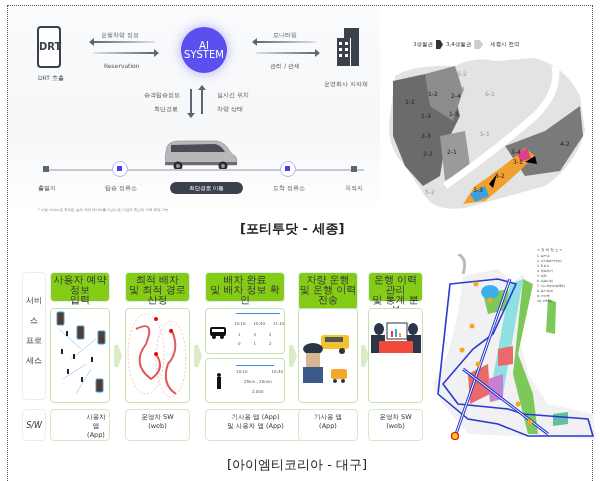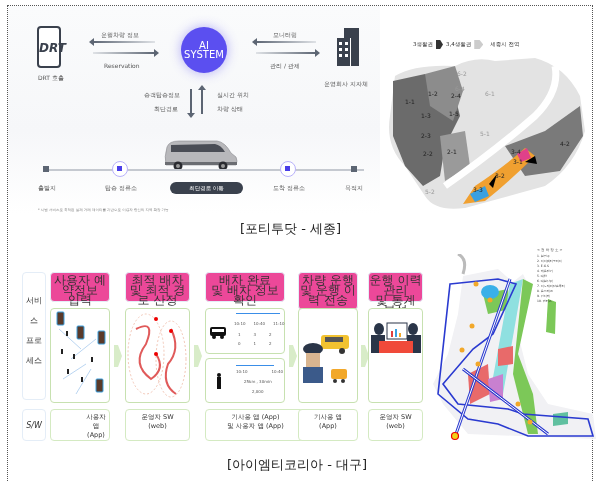--- a/index.html
+++ b/index.html
@@ -7,21 +7,21 @@
   body { font-family: "DejaVu Sans", "Liberation Sans", sans-serif; color: #333; position: relative; }
 
   .frame {
     position: absolute; left: 7px; top: 5px; width: 586px; height: 476px;
     border-left: 1px dotted #555; border-top: 1px dotted #555; border-right: 1px dotted #555;
   }
 
   
   .top-diagram { position: absolute; left: 8px; top: 6px; width: 372px; height: 208px; background: linear-gradient(180deg,#fafbfc,#f6f7f9 60%,#ffffff); }
   .phone { position: absolute; left: 29px; top: 20px; width: 24px; height: 42px; border: 2.5px solid #3a414d; border-radius: 4px; background: #fff; }
-  .phone span { position: absolute; left: 0; right: 0; top: 13px; text-align: center; font-size: 12px; font-weight: bold; color: #3a414d; font-style: italic; }
+  .phone span { position: absolute; left: 0; right: 0; top: 13px; text-align: center; font-size: 10px; font-weight: bold; color: #3a414d; }
   .lbl { position: absolute; font-size: 6px; color: #555; white-space: nowrap; }
   .arrow { position: absolute; height: 2px; background: #5c6573; }
   .arrow.left::before { content: ""; position: absolute; left: -4px; top: -3px; border-right: 5px solid #5c6573; border-top: 4px solid transparent; border-bottom: 4px solid transparent; }
   .arrow.right::after { content: ""; position: absolute; right: -4px; top: -3px; border-left: 5px solid #5c6573; border-top: 4px solid transparent; border-bottom: 4px solid transparent; }
   .arrow.faded { background: linear-gradient(90deg,#dfe2e6,#5c6573); }
   .arrow.faded-l { background: linear-gradient(90deg,#5c6573,#dfe2e6); }
   .ai { position: absolute; left: 173px; top: 21px; width: 46px; height: 46px; border-radius: 50%; background: #5b4ff0; box-shadow: 0 0 12px rgba(91,79,240,.45); color: #fff; font-size: 10px; text-align: center; line-height: 9px; padding-top: 14px; }
   .building { position: absolute; left: 329px; top: 22px; width: 22px; height: 38px; }
   .building .back { position: absolute; left: 7px; top: 0; width: 15px; height: 38px; background: #3a414d; }
   .building .front { position: absolute; left: 0; top: 10px; width: 14px; height: 28px; background: #3a414d; border-right: 1px solid #fff; }
@@ -40,21 +40,21 @@
   
   .sejong-map { position: absolute; left: 385px; top: 36px; width: 205px; height: 176px; }
   .legend { position: absolute; left: 413px; top: 40px; font-size: 5.5px; color: #333; display: flex; align-items: center; gap: 3px; }
   .legend .flag-dark { width: 7px; height: 9px; background: #333; clip-path: polygon(0 0,60% 0,100% 50%,60% 100%,0 100%); }
   .legend .flag-light { width: 9px; height: 9px; background: #ccc; clip-path: polygon(0 0,60% 0,100% 50%,60% 100%,0 100%); }
 
   .caption { position: absolute; font-size: 13px; color: #222; font-family: "DejaVu Sans", sans-serif; white-space: nowrap; }
 
   
   .box { position: absolute; border-radius: 4px; }
-  .box.hdr { border: 1.2px solid #e4edf7; background: #ec4899; font-size: 12px; color: #333; text-align: center; line-height: 10px; padding-top: 2px; }
+  .box.hdr { border: 1.2px solid #e4edf7; background: #84cc16; font-size: 10px; color: #333; text-align: center; line-height: 10px; padding-top: 2px; }
   .box.card { border: 1.5px solid #c7e1b0; background: #fff; }
   .box.sw { border: 1.5px solid #d4eac2; background: #fff; font-size: 6.5px; text-align: center; line-height: 9px; padding-top: 3px; color: #333; }
   .side { border: 1.2px solid #e4edf7; }
   .side-txt { font-size: 8px; text-align: center; line-height: 20px; padding-top: 18px; color: #333; }
   .side-sw { font-size: 8px; text-align: center; line-height: 32px; color: #333; }
   .chev { position: absolute; width: 8px; height: 22px; background: #d8ecc8; clip-path: polygon(0 0,50% 0,100% 50%,50% 100%,0 100%); }
 
   .daegu-map { position: absolute; left: 428px; top: 254px; width: 170px; height: 188px; }
   .poi-list { position: absolute; left: 537px; top: 248px; font-size: 3px; color: #333; line-height: 5px; }
   .poi-list b { display: block; font-size: 3.5px; font-weight: normal; margin-bottom: 1px; }
@@ -168,21 +168,21 @@
     <text x="95" y="100" fill="#999">5-1</text>
     <text x="40" y="158" fill="#999">5-2</text>
     <text x="175" y="110">4-2</text>
     <text x="128" y="128">3-1</text>
     <text x="110" y="142">3-2</text>
     <text x="88" y="156">3-3</text>
     <text x="126" y="118">3-4</text>
   </g>
 </svg>
 
-<div class="caption" style="left:240px;top:220px;">[포티투닷 - 세종]</div>
+<div class="caption" style="left:240px;top:220px;font-weight:bold;">[포티투닷 - 세종]</div>
 
 <div class="box side" style="left:22px;top:272px;width:24px;height:128px;">
   <div class="side-txt">
     <div>서비스</div>
     <div>프로</div>
     <div>세스</div>
   </div>
 </div>
 <div class="box side side-sw" style="left:22px;top:409px;width:24px;height:32px;font-style:italic;">S/W</div>
 

